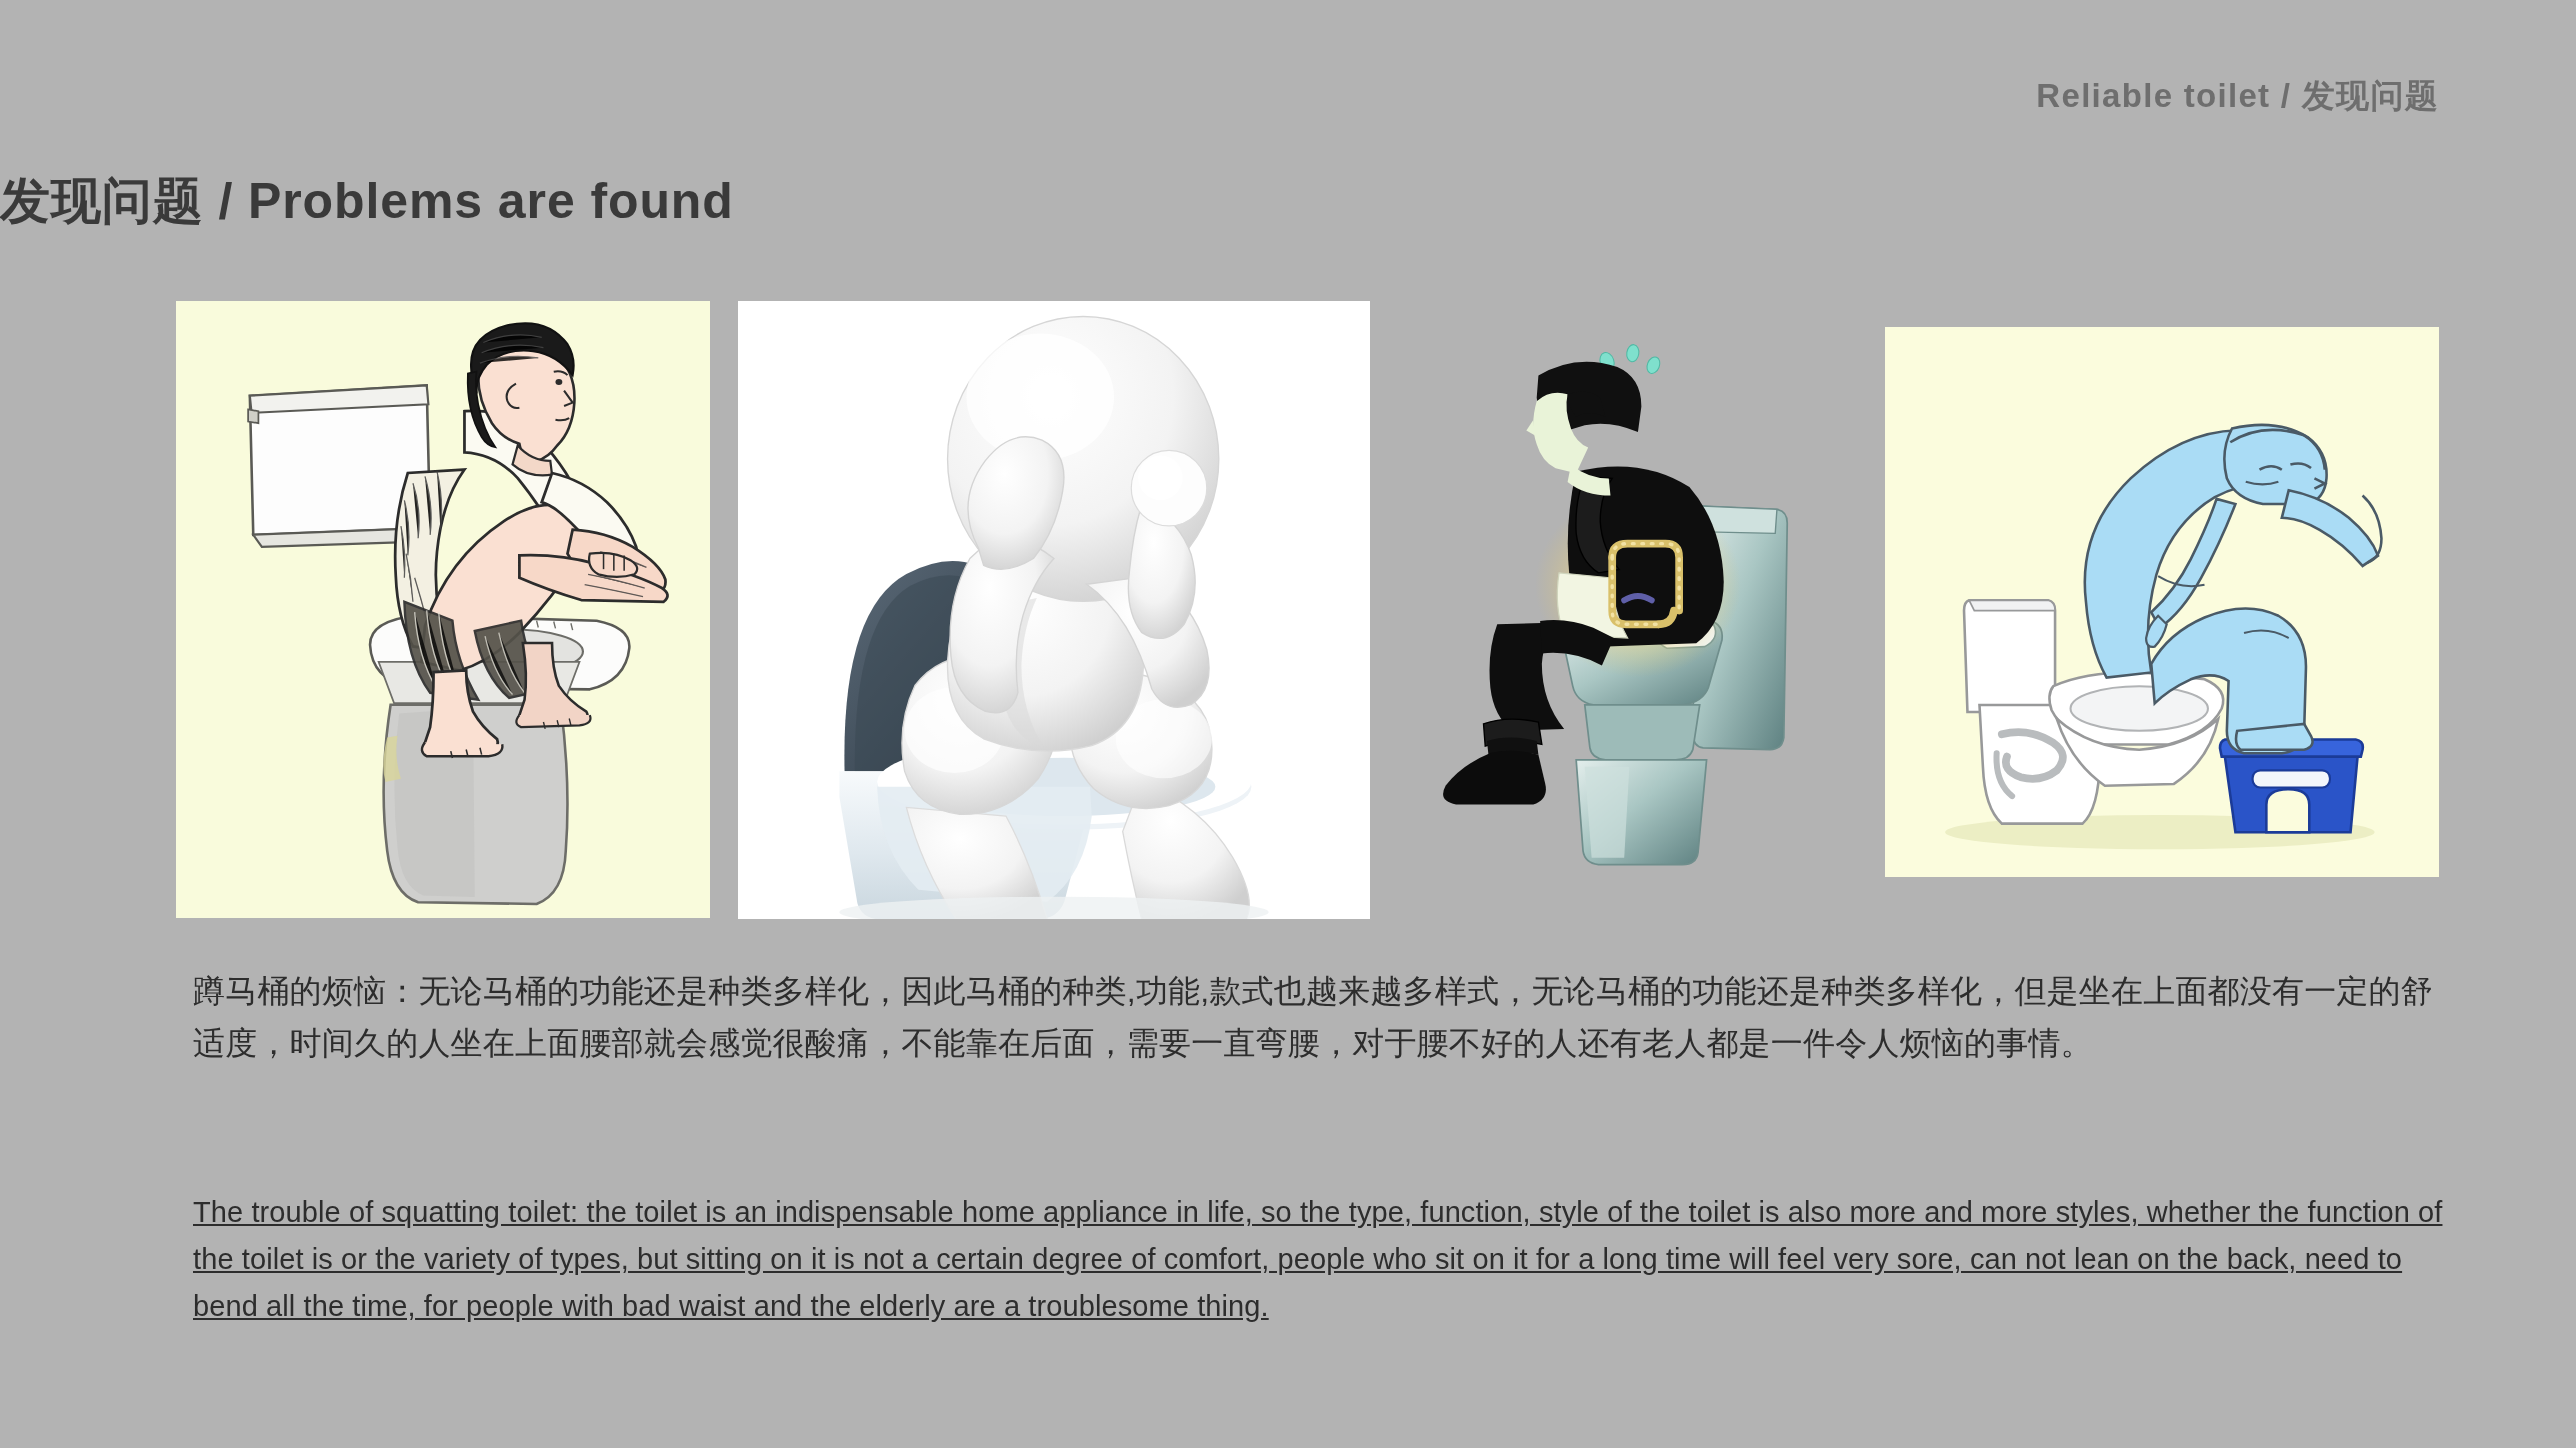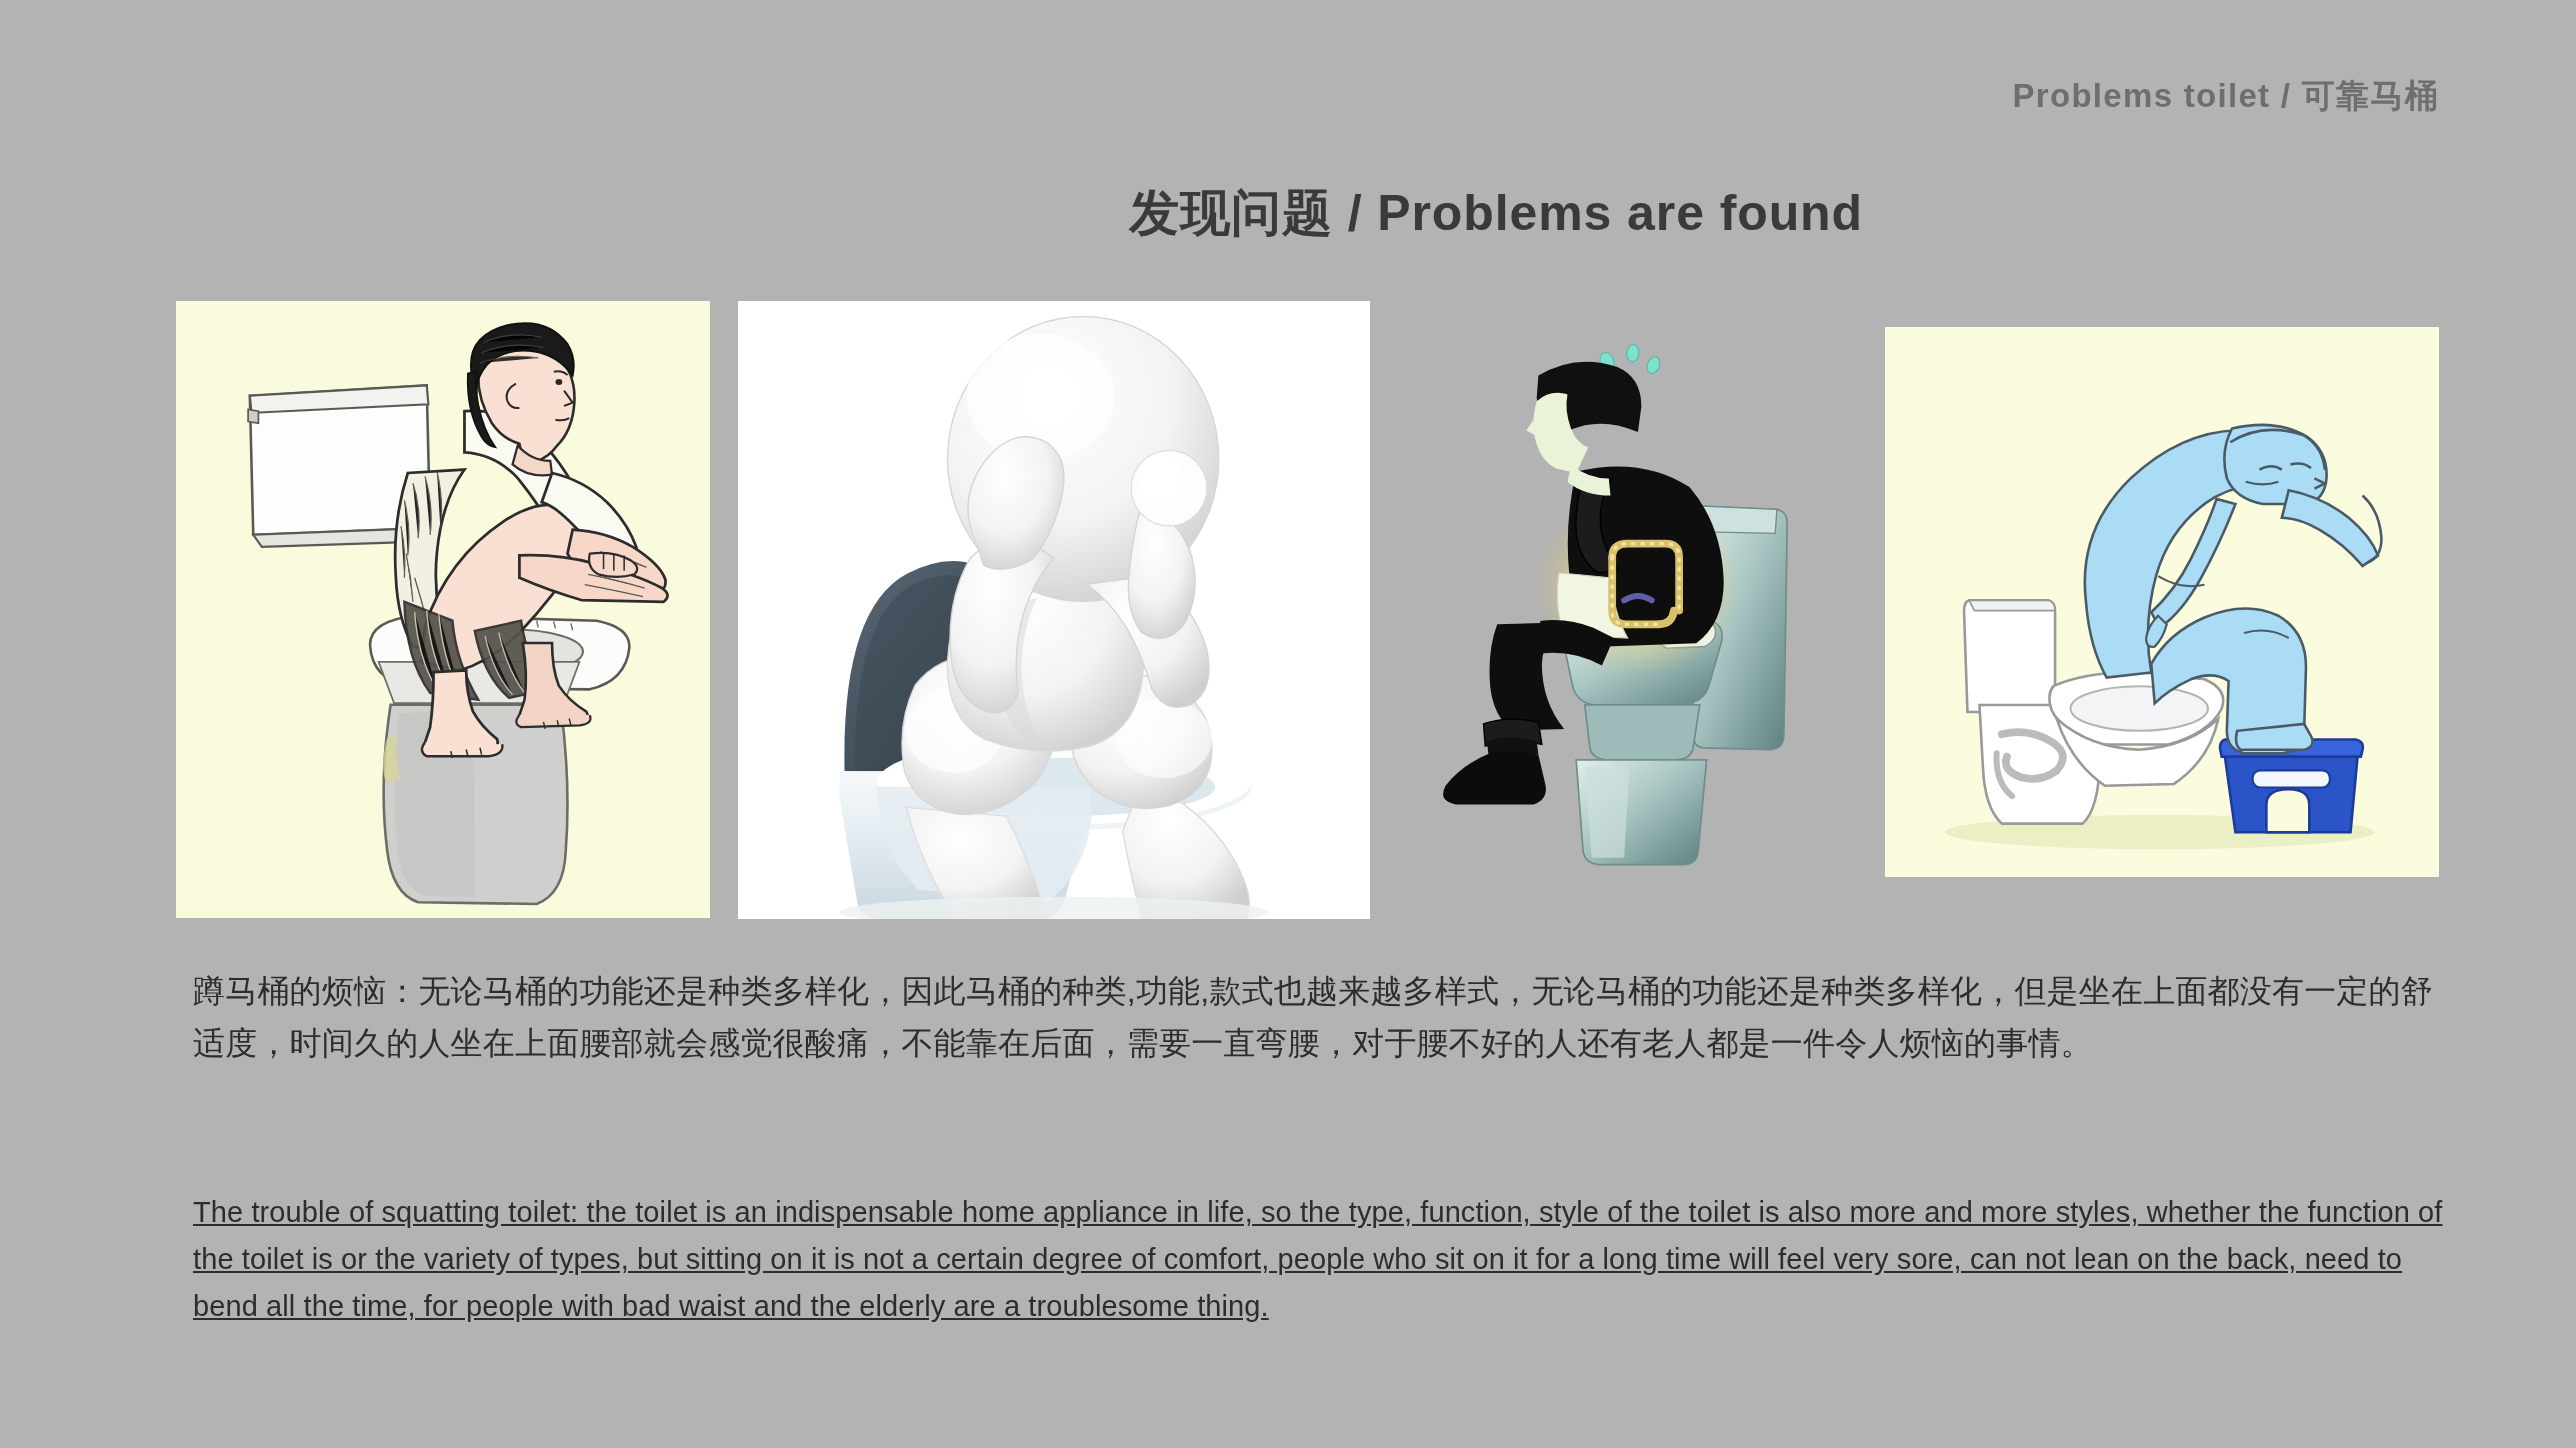--- a/index.html
+++ b/index.html
@@ -23,24 +23,24 @@
     font-size: 33px;
     font-weight: bold;
     letter-spacing: 1.3px;
     color: #6e6e6e;
     white-space: nowrap;
   }
 
   
   .slide-title {
     position: absolute;
-    top: 180px;
+    top: 168px;
     left: 0;
     width: 1863px;
-    text-align: right;
+    text-align: left;
     font-size: 50px;
     font-weight: bold;
     letter-spacing: 0.9px;
     color: #3a3a3a;
     white-space: nowrap;
   }
 
   
   .image-strip {
     position: absolute;
@@ -82,21 +82,21 @@
     top: 1189px;
     font-size: 29px;
     line-height: 1.62;
     letter-spacing: 0.1px;
     text-decoration: underline;
   }
 </style>
 </head>
 <body>
 
-<div class="slide-header">Problems toilet / 可靠马桶</div>
+<div class="slide-header">Reliable toilet / 发现问题</div>
 
 <div class="slide-title">发现问题 / Problems are found</div>
 
 <div class="image-strip">
 
   <div class="photo" id="photo-1">
     <svg viewBox="0 0 622 718" preserveAspectRatio="xMidYMid meet">
       <rect x="0" y="0" width="622" height="718" fill="#f9fbdc"></rect>
 
       <path d="M86 110 L292 98 L296 264 L90 272 Z" fill="#fdfdfd" stroke="#5a5a55" stroke-width="3"></path>

